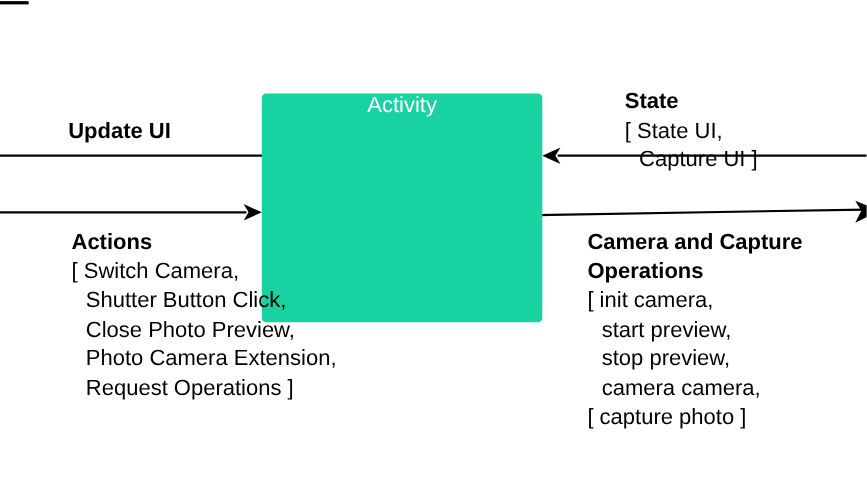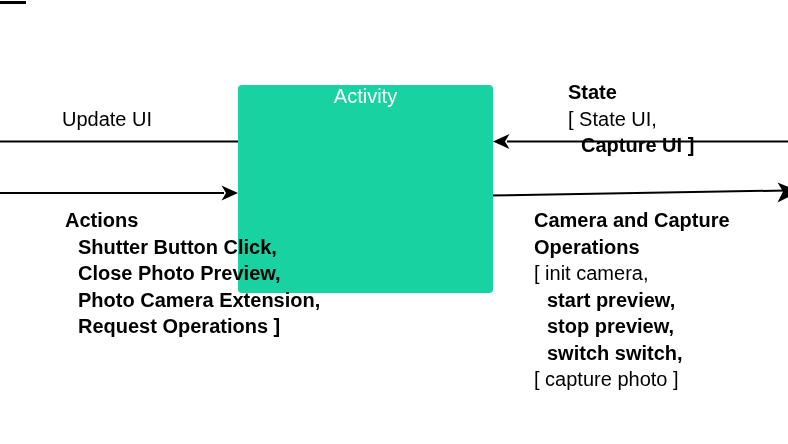--- a/index.html
+++ b/index.html
@@ -7,22 +7,22 @@
     position:relative;width:788px;height:444px;overflow:hidden;
     background:var(--background,#ffffff);
     color:var(--text,#000000);
     font-family:"Liberation Sans","DejaVu Sans",sans-serif;
   }
   .edges{position:absolute;left:0;top:0;width:788px;height:444px;}
   .edges line{stroke:var(--line,#000000);}
   .edges polygon{fill:var(--line,#000000);}
   .label,.textblock{position:absolute;font-size:20px;line-height:26.5px;white-space:nowrap;}
   .bold{font-weight:bold;}
-  .indent{padding-left:13px;font-weight:bold;}
-  #update-ui{left:62px;top:106px;font-weight:normal;}
+  .indent{padding-left:13px;}
+  #update-ui{left:62px;top:106px;font-weight:bold;}
   #state-block{left:568px;top:49px;margin-top:30px;}
   #actions-block{left:21px;top:207px;margin-left:44px;}
   #ops-block{left:534px;top:207px;white-space:normal;width:224px;}
   #ops-block .li{white-space:nowrap;}
   .node{
     position:absolute;left:238px;top:85px;width:255px;height:208px;
     background:var(--node-fill,#18d2a2);border-radius:4px;
     display:flex;justify-content:center;
   }
   .node-label{color:var(--node-text,#ffffff);font-size:20px;}
@@ -55,28 +55,29 @@
   </div>
 
   <div class="textblock" id="state-block">
     <div class="bold">State</div>
     <div class="li">[ State UI,</div>
     <div class="li indent">Capture UI ]</div>
   </div>
 
   <div class="textblock" id="actions-block">
     <div class="bold">Actions</div>
+    <div class="li">[ Switch Camera,</div>
     <div class="li indent">Shutter Button Click,</div>
     <div class="li indent">Close Photo Preview,</div>
     <div class="li indent">Photo Camera Extension,</div>
     <div class="li indent">Request Operations ]</div>
   </div>
 
   <div class="textblock" id="ops-block">
     <div class="bold">Camera and Capture Operations</div>
     <div class="li">[ init camera,</div>
     <div class="li indent">start preview,</div>
     <div class="li indent">stop preview,</div>
-    <div class="li indent">switch switch,</div>
+    <div class="li indent">camera camera,</div>
     <div class="li">[ capture photo ]</div>
   </div>
 
 </div>
 
 </body></html>

